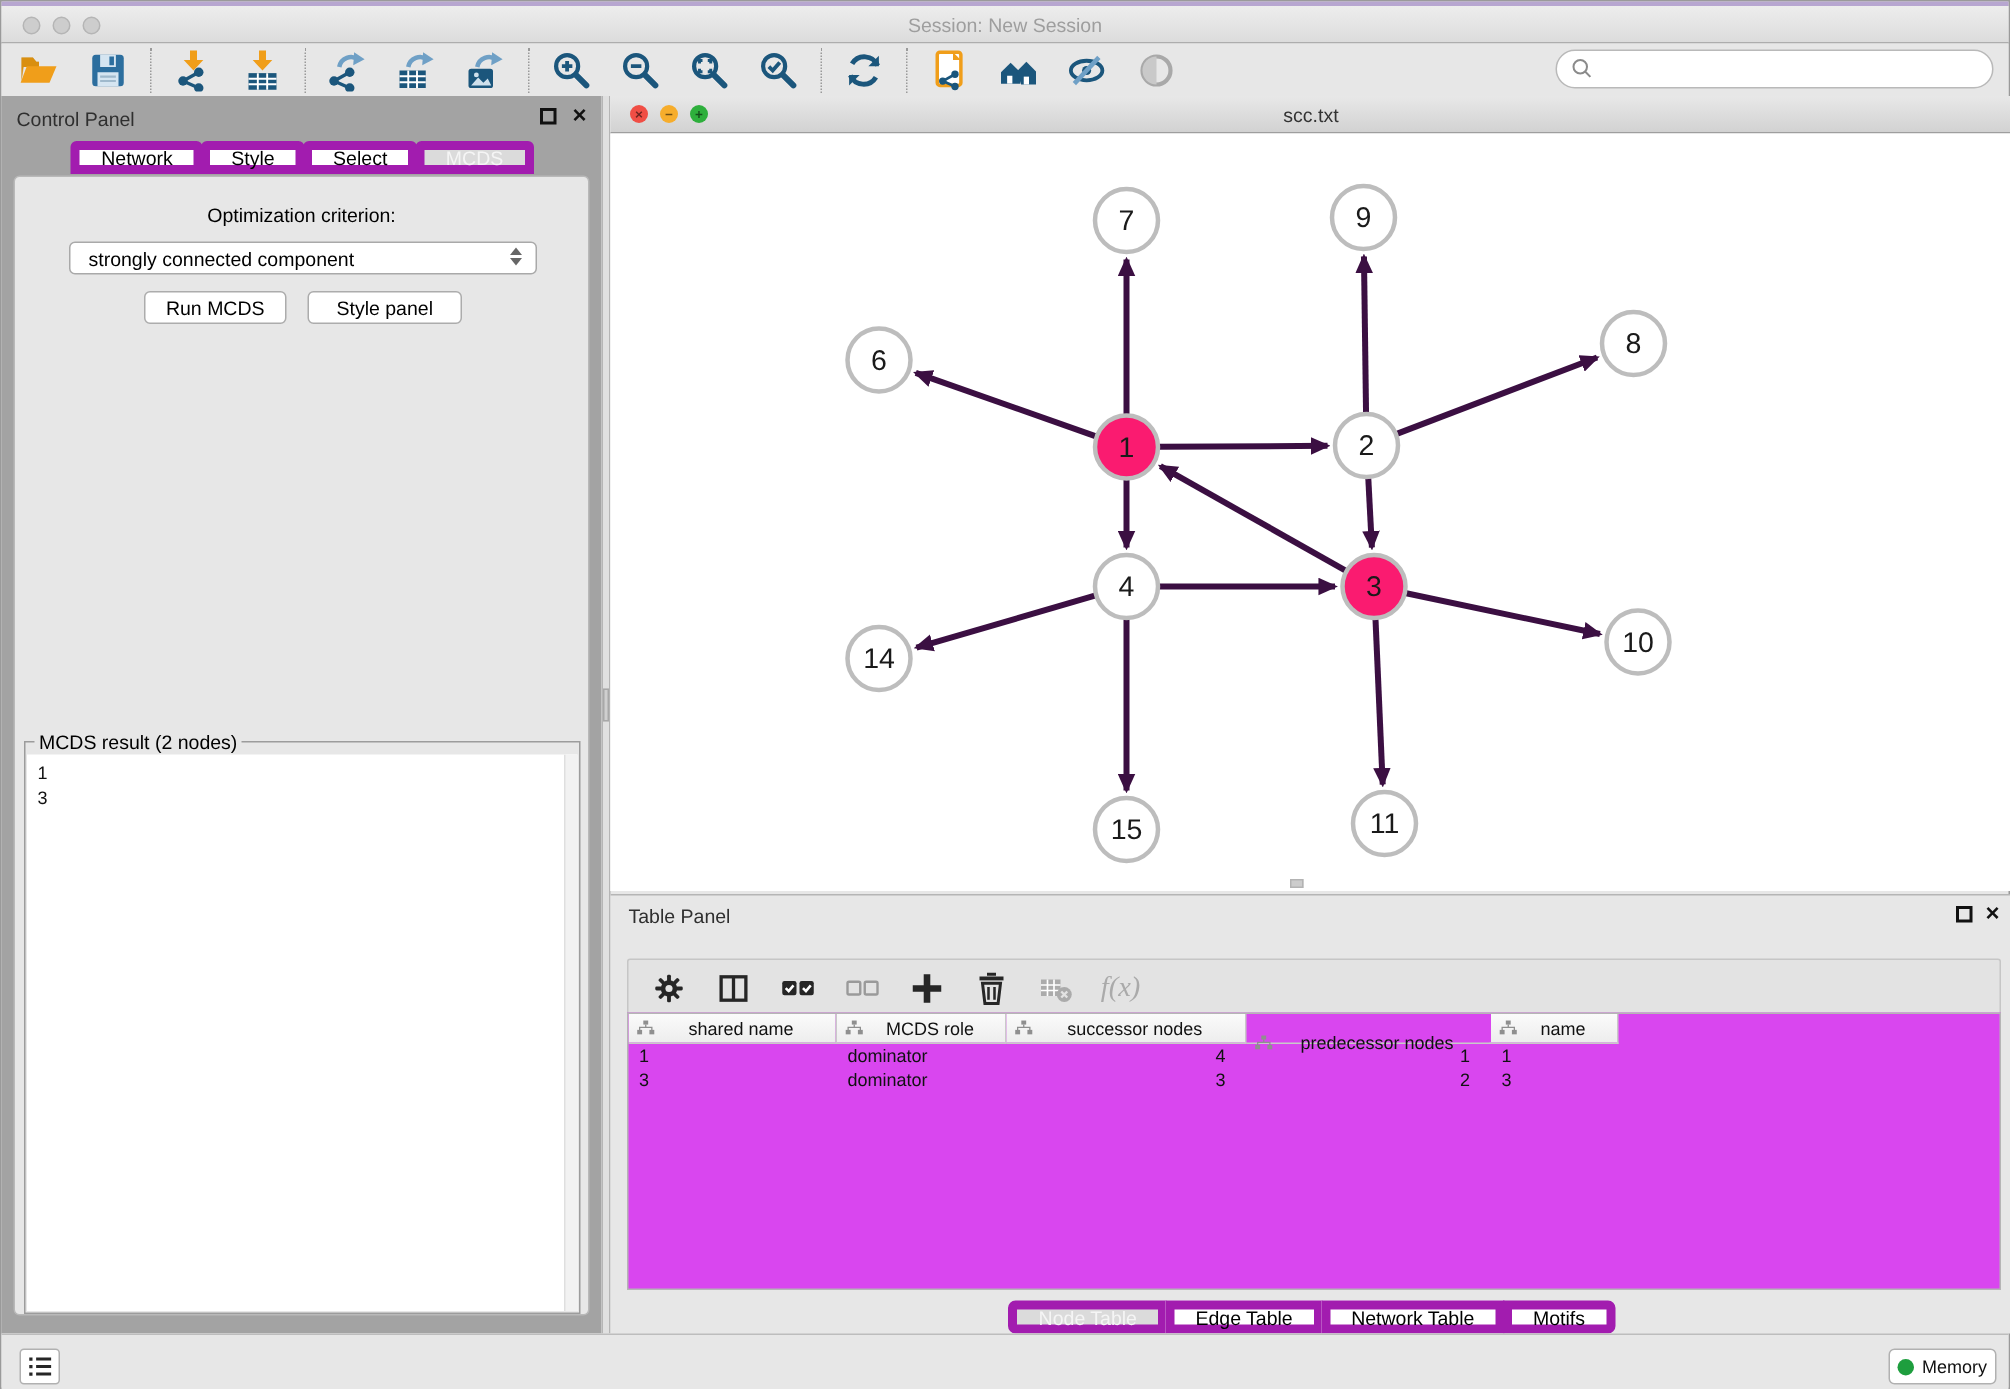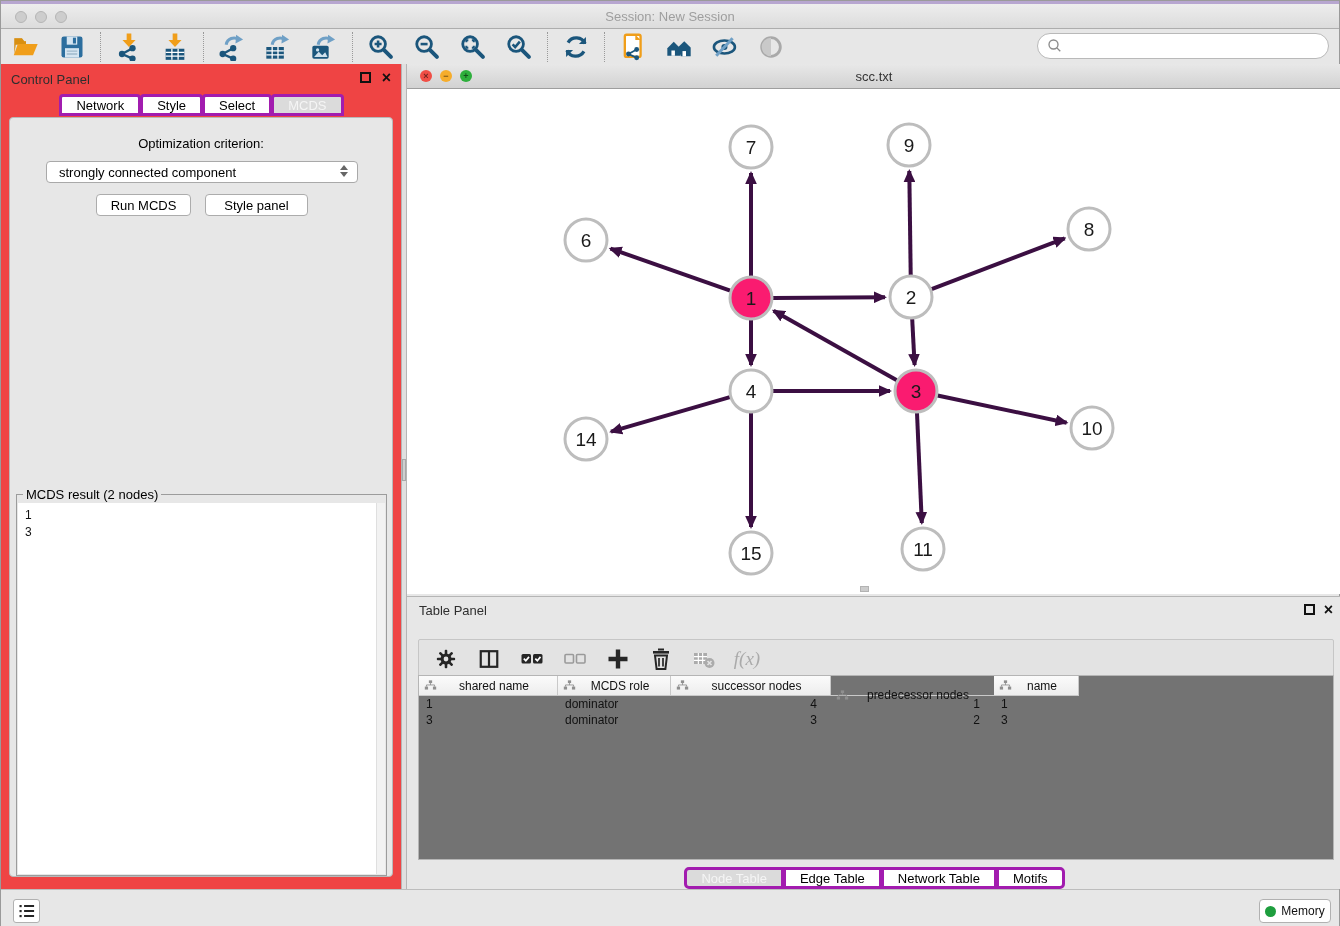--- a/index.html
+++ b/index.html
@@ -17,29 +17,29 @@
   #toolbar { position:absolute; left:0; top:28px; width:100%; height:35px; background:#E7E7E7;
     display:flex; align-items:center; padding-left:10px; }
   .tb-group { display:flex; align-items:center; gap:16px; }
   .tb-sep { width:1px; height:30px; border-left:1px dotted #9a9a9a; margin:0 13px; }
   .tb-btn { width:30px; height:30px; display:flex; align-items:center; justify-content:center; cursor:pointer; }
   #search-box { position:absolute; right:10px; top:4px; width:292px; height:26px; background:#fff;
     border:1px solid #b9b9b9; border-radius:13px; display:flex; align-items:center; padding-left:8px; }
   #search-input { border:none; outline:none; flex:1; font-size:13px; background:transparent; height:20px; }
 
   
-  #control-panel { position:absolute; left:0; top:63px; width:400px; height:825px; background:#ef4444; }
+  #control-panel { position:absolute; left:0; top:63px; width:400px; height:825px; background:#a3a3a3; }
   #cp-header { position:relative; height:30px; }
   #cp-title { position:absolute; left:10px; top:8px; font-size:13px; color:#2f2f2f; }
   .win-max { position:absolute; width:11px; height:11px; border:2px solid #111; cursor:pointer; }
   .win-close { position:absolute; font-size:16px; font-weight:bold; color:#111; line-height:11px; cursor:pointer; }
   #cp-max { right:30px; top:8px; } #cp-close { right:10px; top:8px; }
   #cp-tabs { position:absolute; left:0; top:30px; width:100%; display:flex; justify-content:center; }
   .tab { height:22px; padding:0 14px; font-size:13px; display:flex; align-items:center;
-    background:#fff; border:3px solid #a21caf; border-radius:4px 4px 0 0; margin-right:-1px; cursor:pointer; color:#000; }
+    background:#fff; border:6px solid #a21caf; border-radius:4px 4px 0 0; margin-right:-1px; cursor:pointer; color:#000; }
   .tab.active { background:#dbdbdb; color:#f5f5f5; }
   #cp-body { position:absolute; left:8px; top:53px; width:384px; height:760px;
     border:1px solid #b9b9b9; border-radius:4px; background:#E7E7E7; }
   #opt-label { position:absolute; left:0; right:0; top:18px; text-align:center; font-size:13px; color:#000; }
   #criterion { position:absolute; left:36px; top:43px; width:312px; height:22px; background:#fff;
     border:1px solid #a9a9a9; border-radius:4px; font-size:13px; display:flex; align-items:center;
     padding-left:12px; cursor:pointer; }
   #criterion .chev { position:absolute; right:9px; top:3px; display:flex; flex-direction:column; gap:2px; }
   .chev i { width:0; height:0; border-left:4px solid transparent; border-right:4px solid transparent; display:block; }
   .chev .up { border-bottom:5px solid #666; } .chev .dn { border-top:5px solid #666; }
@@ -70,21 +70,21 @@
 
   
   #table-panel { position:absolute; left:406px; top:595px; width:934px; height:293px; background:#E7E7E7; border-top:1px solid #b5b5b5; }
   #tp-title { position:absolute; left:12px; top:6px; font-size:13px; color:#2f2f2f; }
   #tp-max { right:26px; top:7px; } #tp-close { right:8px; top:7px; }
   #tp-toolbar { position:absolute; left:11px; top:30px; width:916px; height:40px; background:#e3e3e3;
     border:1px solid #c6c6c6; border-radius:2px; display:flex; align-items:center; gap:17px; padding-left:14px;margin-top:12px; }
   .tpt-btn { width:26px; height:26px; display:flex; align-items:center; justify-content:center; cursor:pointer; }
   .tpt-btn.disabled { cursor:default; }
   .fx { font-family:"Liberation Serif",serif; font-style:italic; font-size:19px; color:#aaa; }
-  #tp-tablebox { position:absolute; left:11px; top:78px; width:916px; height:185px; background:#737373; border:1px solid #b5b5b5; overflow:hidden; }
+  #tp-tablebox { position:absolute; left:11px; top:78px; width:916px; height:185px; background:#d946ef; border:1px solid #b5b5b5; overflow:hidden; }
   #tp-head { display:flex; height:20px; }
   .th { background:linear-gradient(#fbfbfb,#ededed); border-right:1px solid #c9c9c9; border-bottom:1px solid #c9c9c9;
     display:flex; align-items:center; font-size:12px; color:#111; cursor:pointer; }
   .th .th-label { flex:1; text-align:center; padding-right:6px; }
   .tr { display:flex; height:16px; cursor:pointer; }
   .td { font-size:12px; color:#111; white-space:nowrap; overflow:hidden; line-height:16px; }
   #tp-tabs { position:absolute; left:0; right:0; top:270px; display:flex; justify-content:center; }
   #tp-tabs .tab { border-radius:0; }
   #tp-tabs .tab:first-child { border-radius:5px 0 0 5px; }
   #tp-tabs .tab:last-child { border-radius:0 5px 5px 0; }

